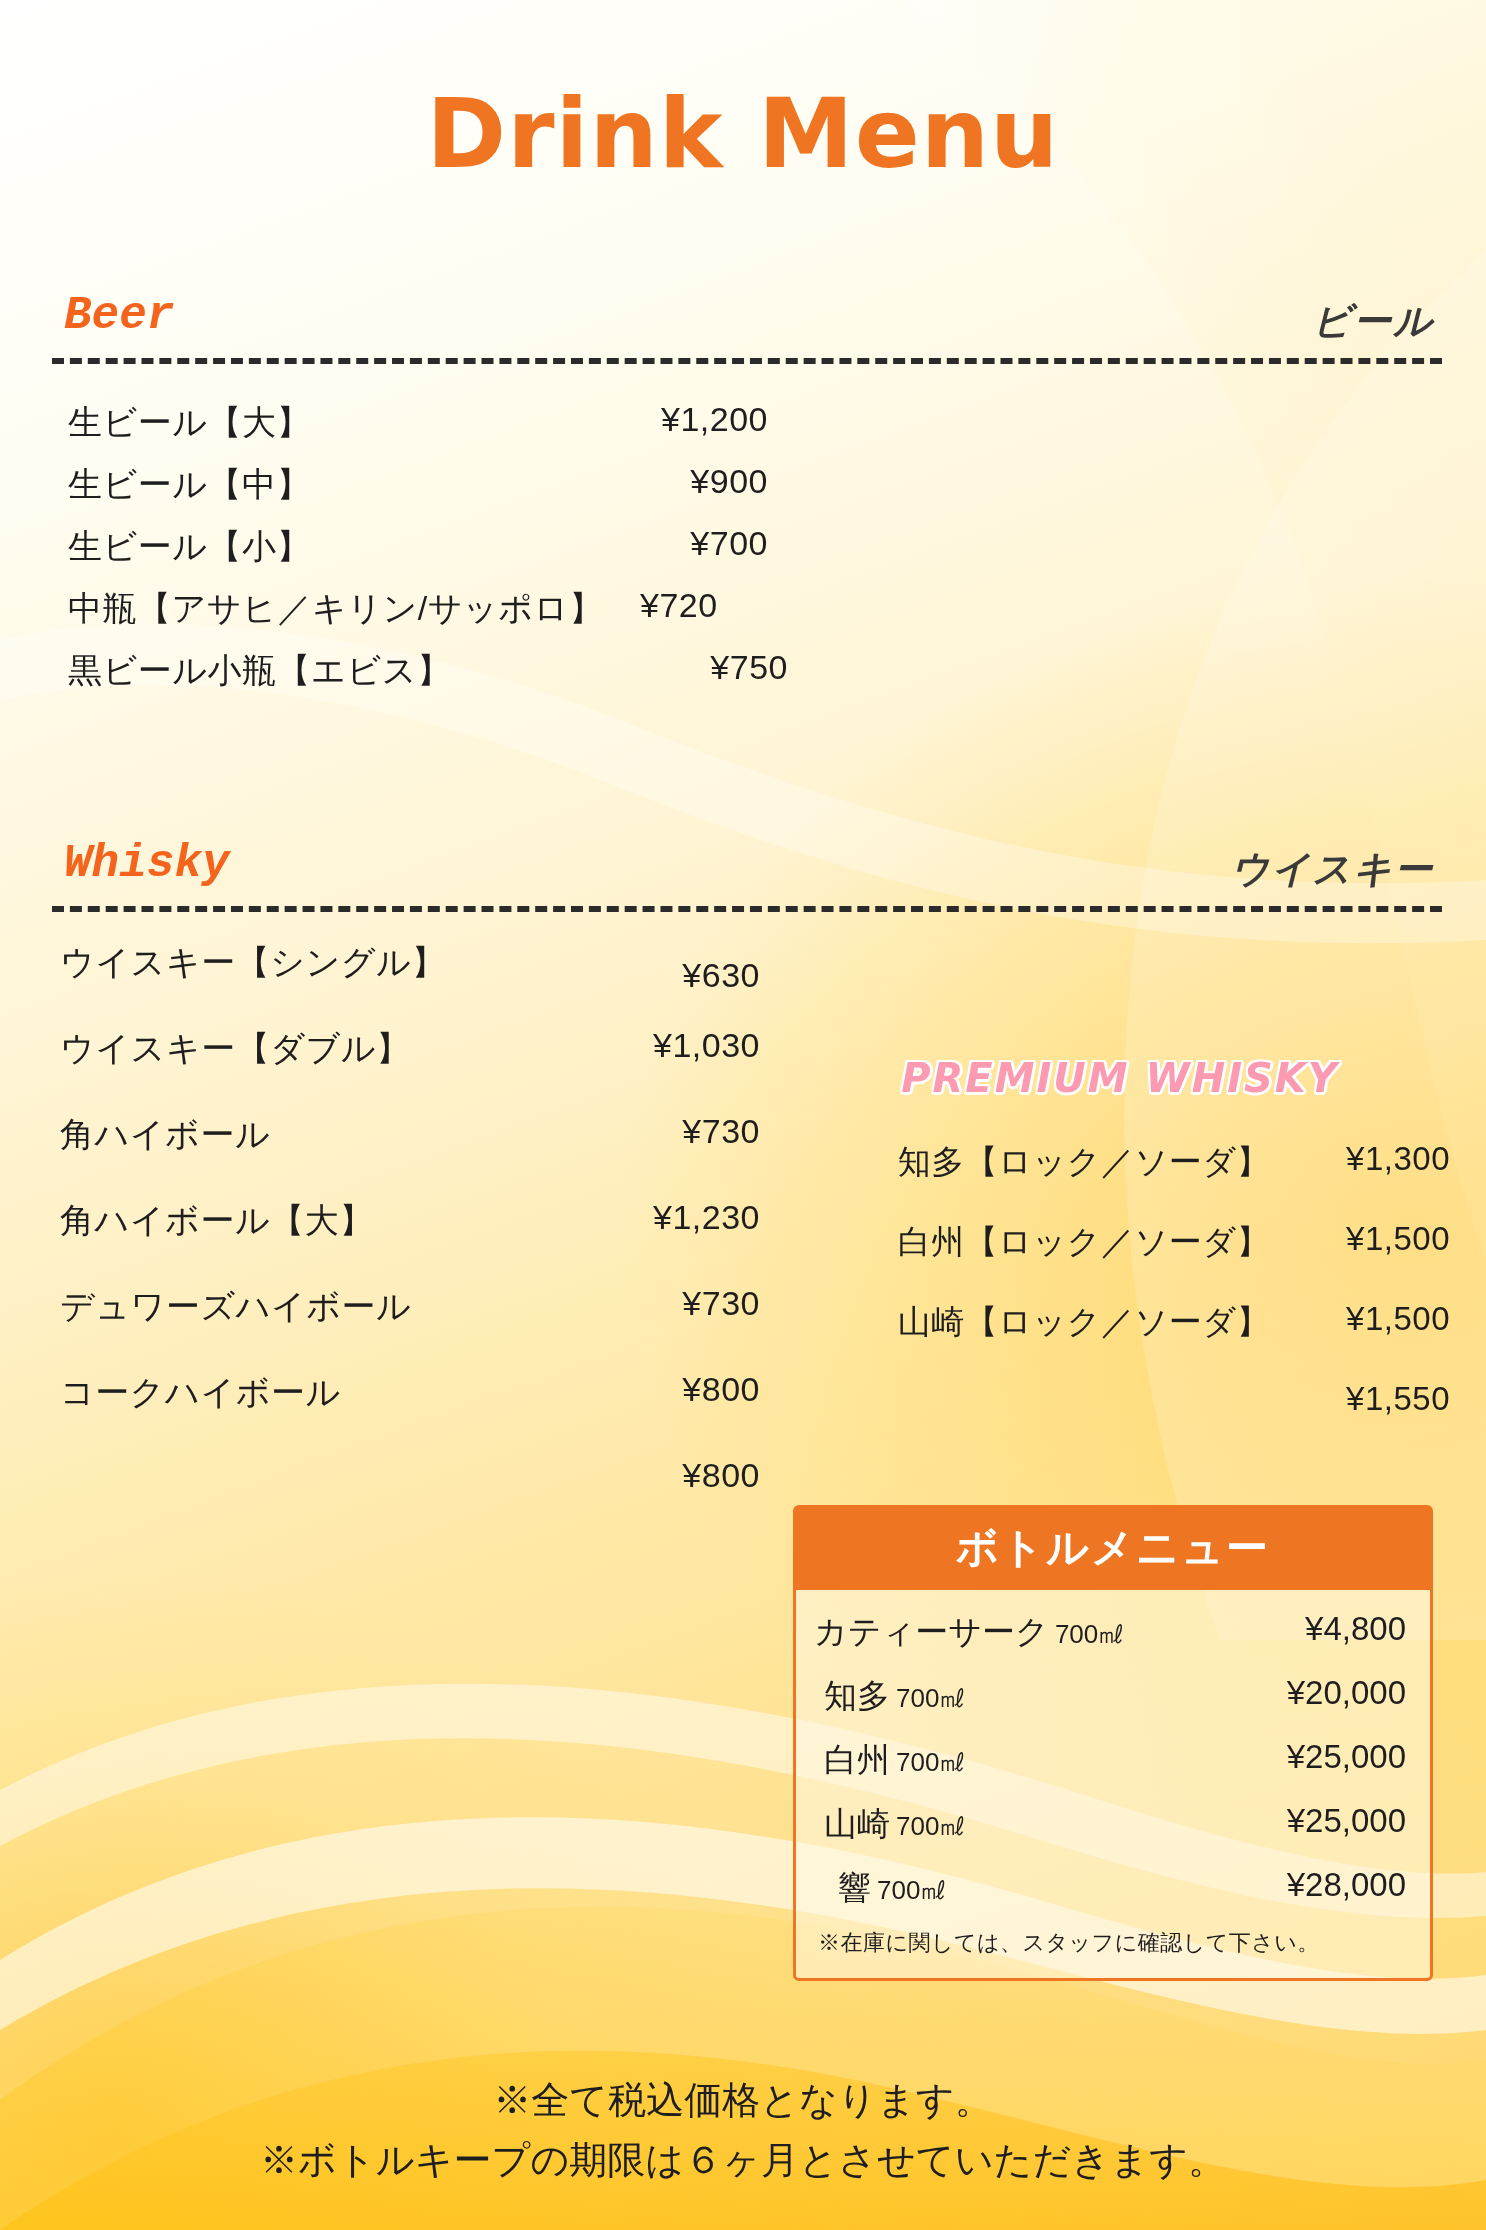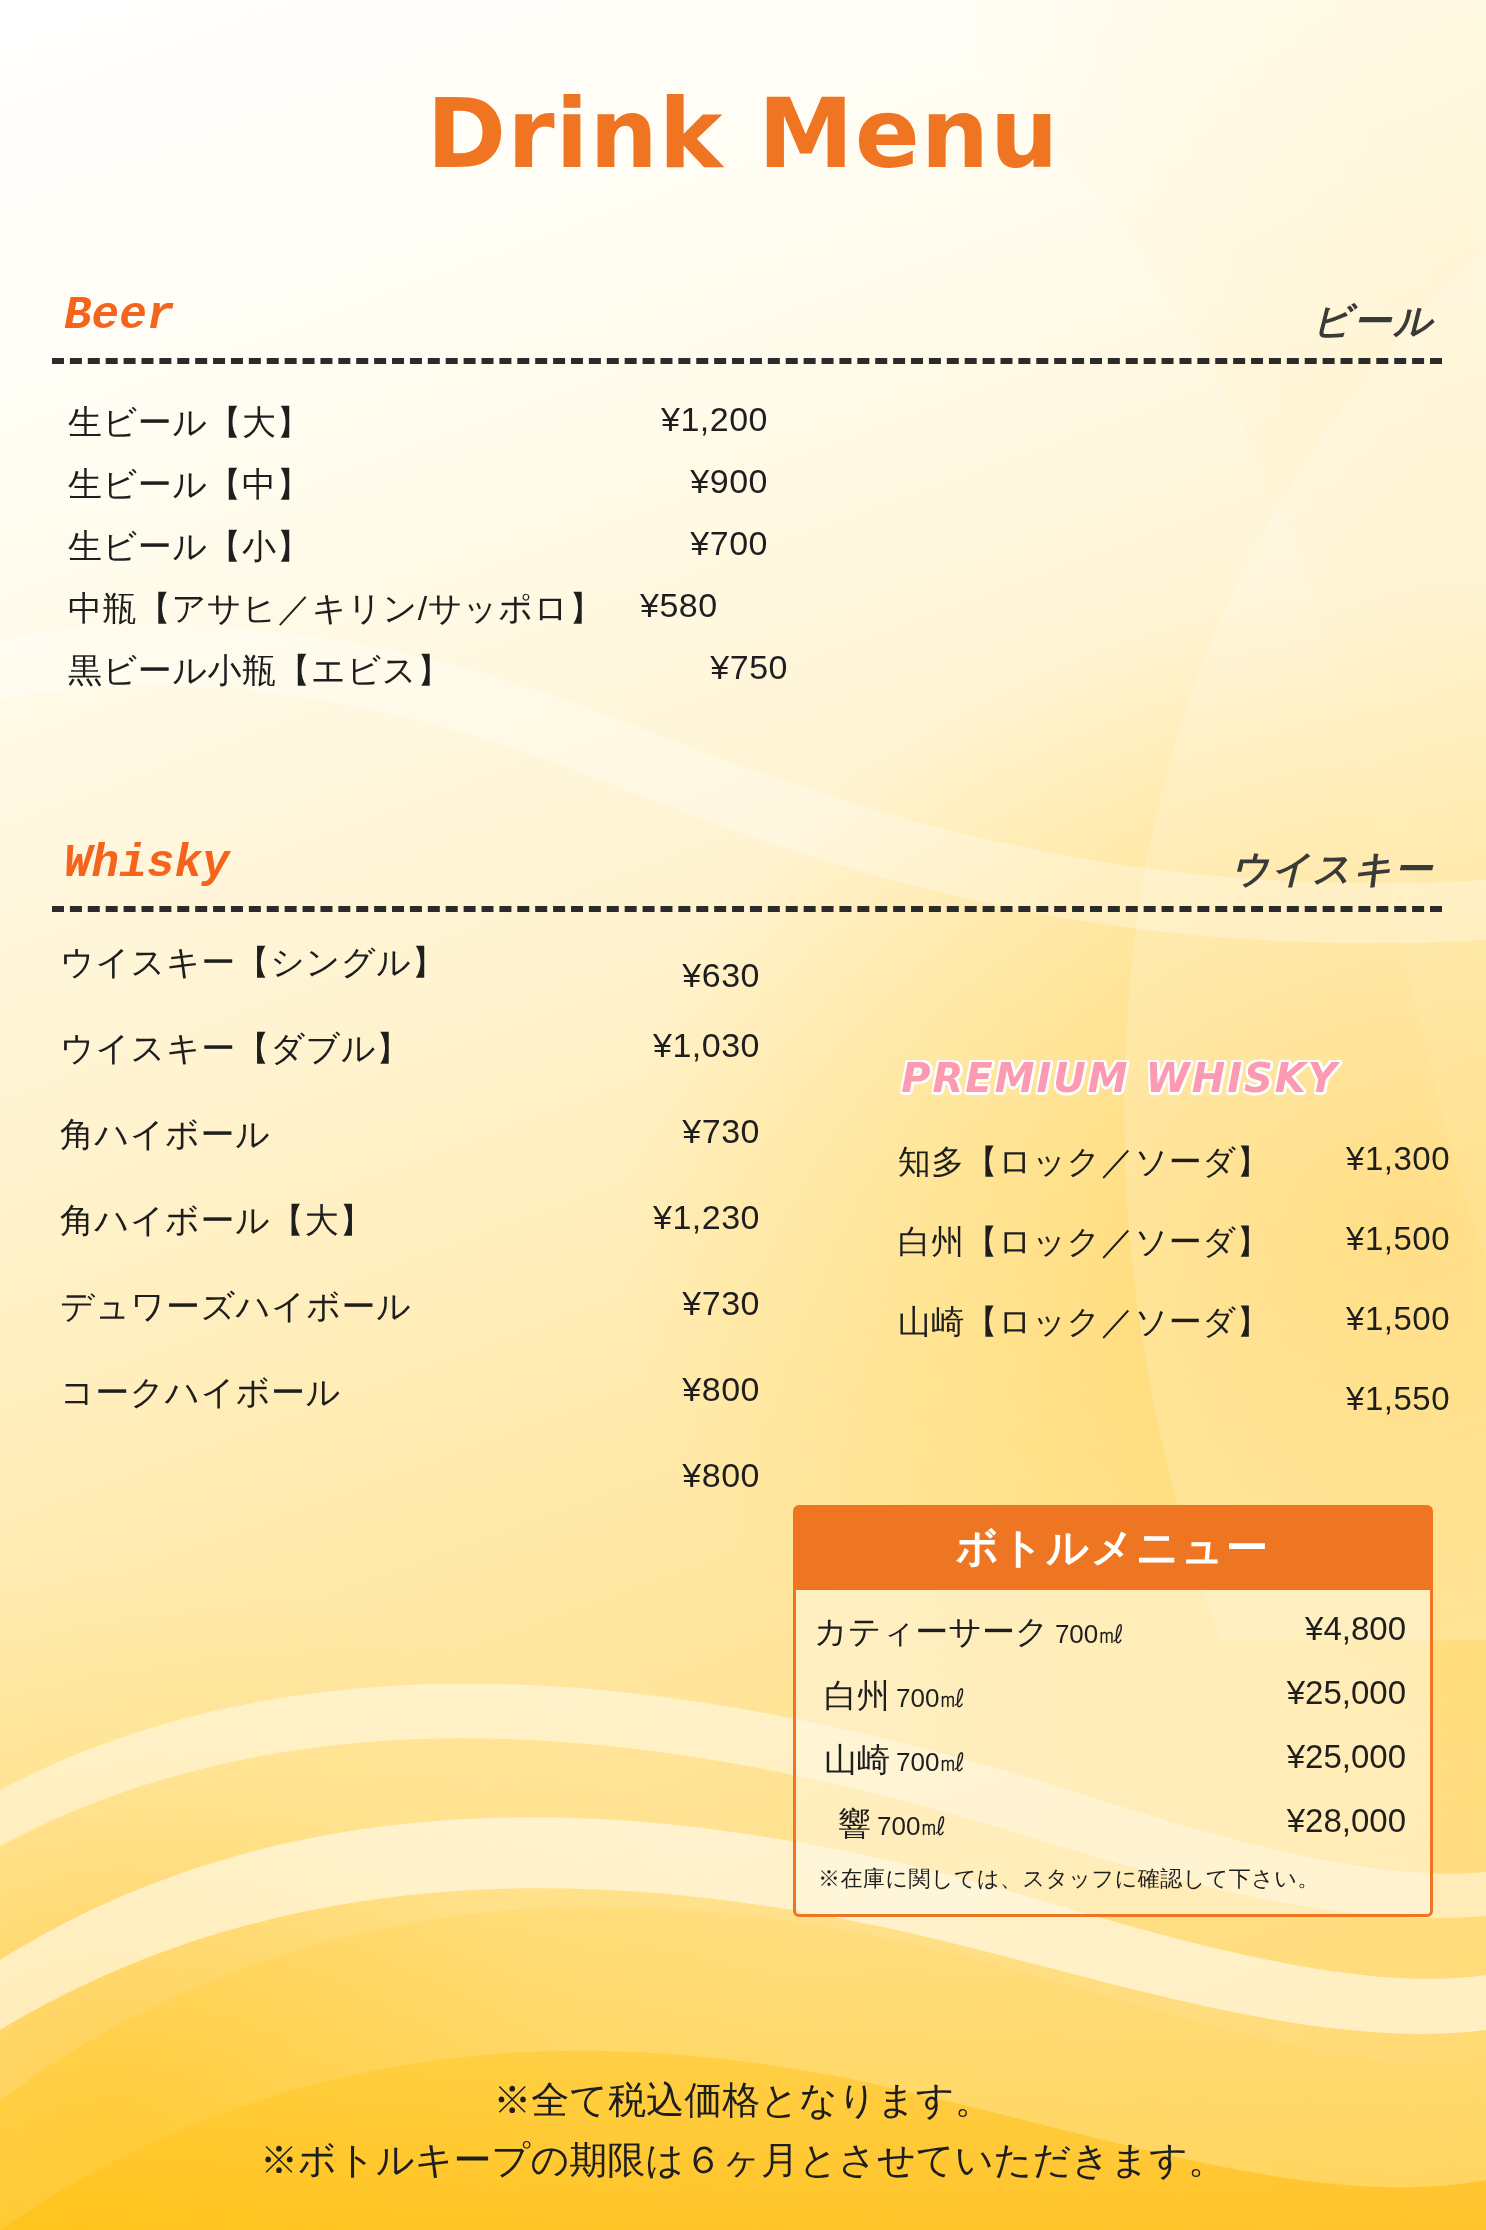--- a/index.html
+++ b/index.html
@@ -267,21 +267,21 @@
       <div class="row">
         <span class="nm">生ビール【中】</span>
         <span class="pr">¥900</span>
       </div>
       <div class="row">
         <span class="nm">生ビール【小】</span>
         <span class="pr">¥700</span>
       </div>
       <div class="row">
         <span class="nm">中瓶【アサヒ／キリン/サッポロ】</span>
-        <span class="pr" style="left:572px;width:150px;text-align:left;">¥580</span>
+        <span class="pr" style="left:572px;width:150px;text-align:left;">¥720</span>
       </div>
       <div class="row">
         <span class="nm">黒ビール小瓶【エビス】</span>
         <span class="pr" style="left:545px;width:175px;">¥750</span>
       </div>
     </div>
 
     <div class="section-head" style="top:838px;">
       <span class="en">Whisky</span>
       <span class="jp">ウイスキー</span>
@@ -341,20 +341,26 @@
       <div class="bb-head">ボトルメニュー</div>
       <div class="bb-body">
 
         <div class="brow">
           <span class="bn">
             <span>カティーサーク</span><span class="vol">700㎖</span>
           </span>
           <span class="bp">¥4,800</span>
         </div>
 
+        <div class="brow">
+          <span class="bn" style="left:10px;">
+            <span>知多</span><span class="vol">700㎖</span>
+          </span>
+          <span class="bp">¥20,000</span>
+        </div>
 
         <div class="brow">
           <span class="bn" style="left:10px;">
             <span>白州</span><span class="vol">700㎖</span>
           </span>
           <span class="bp">¥25,000</span>
         </div>
 
         <div class="brow">
           <span class="bn" style="left:10px;">

